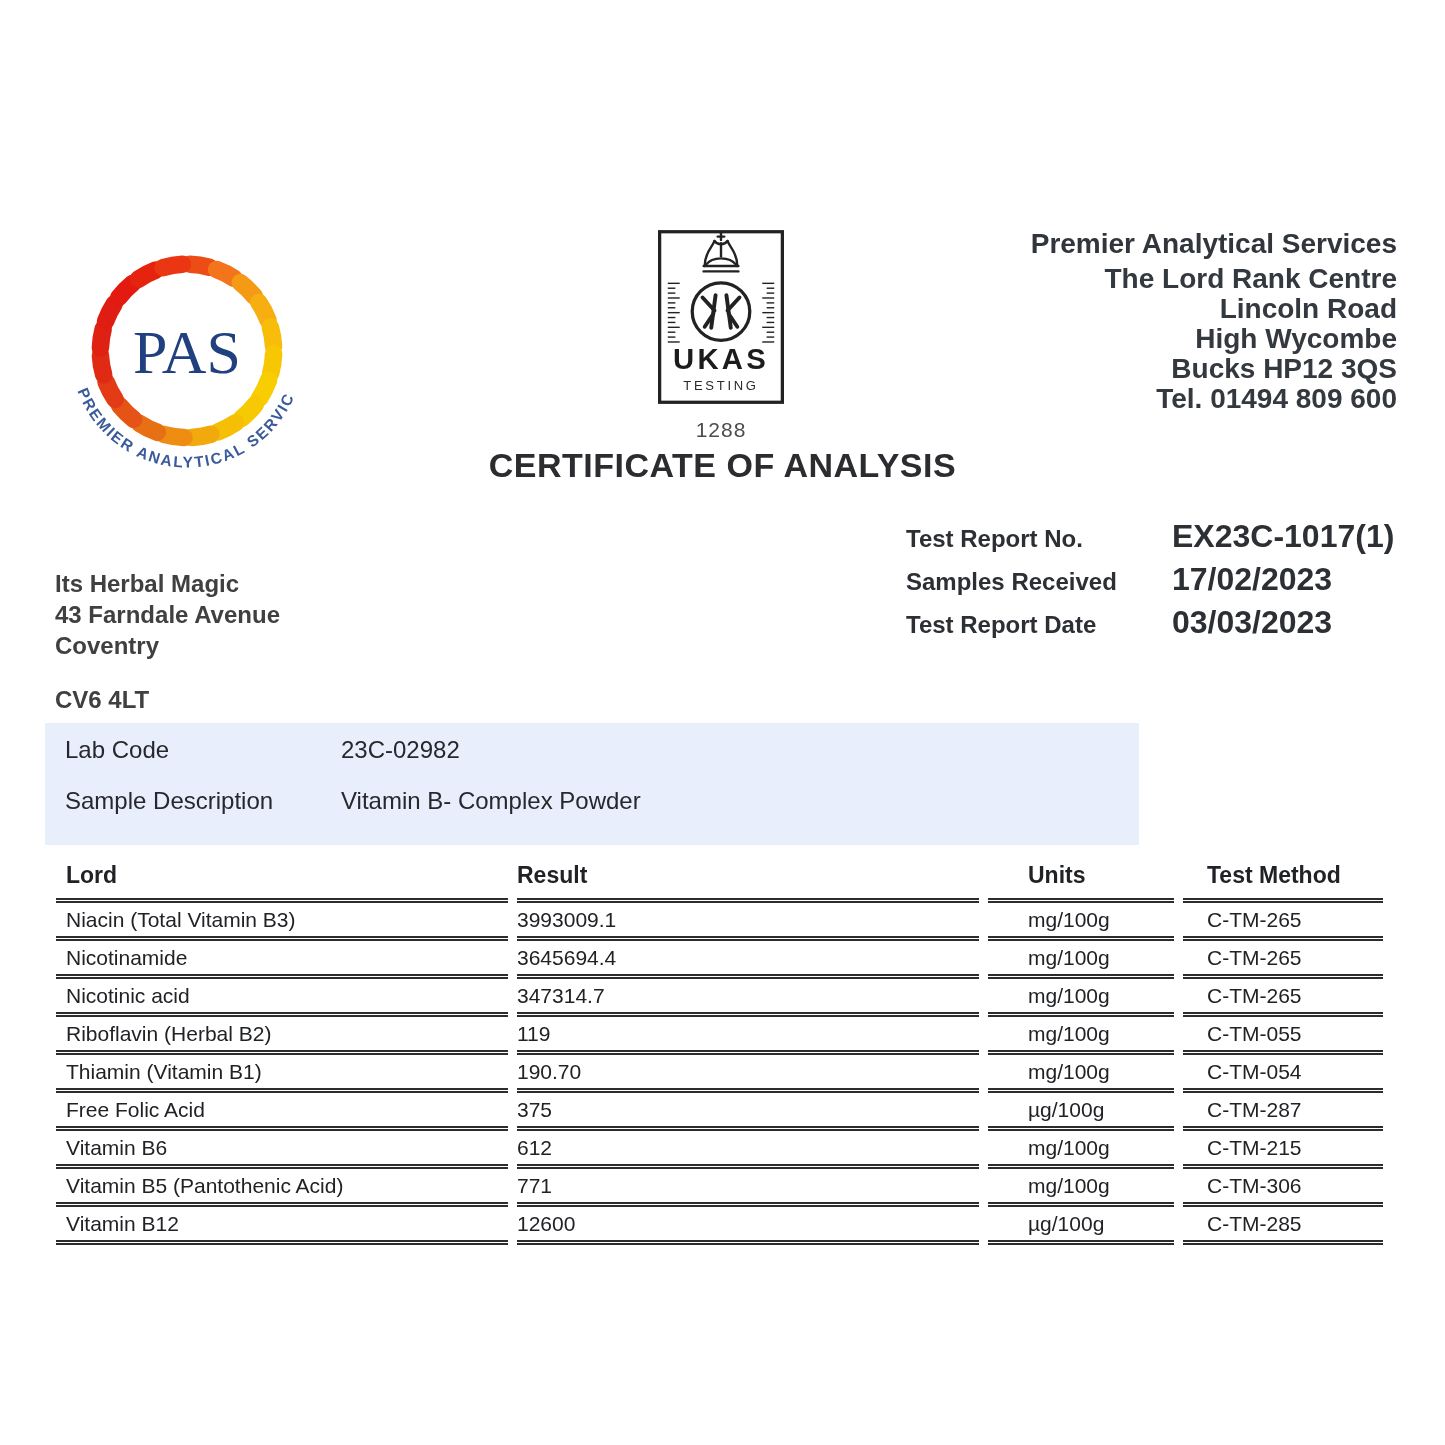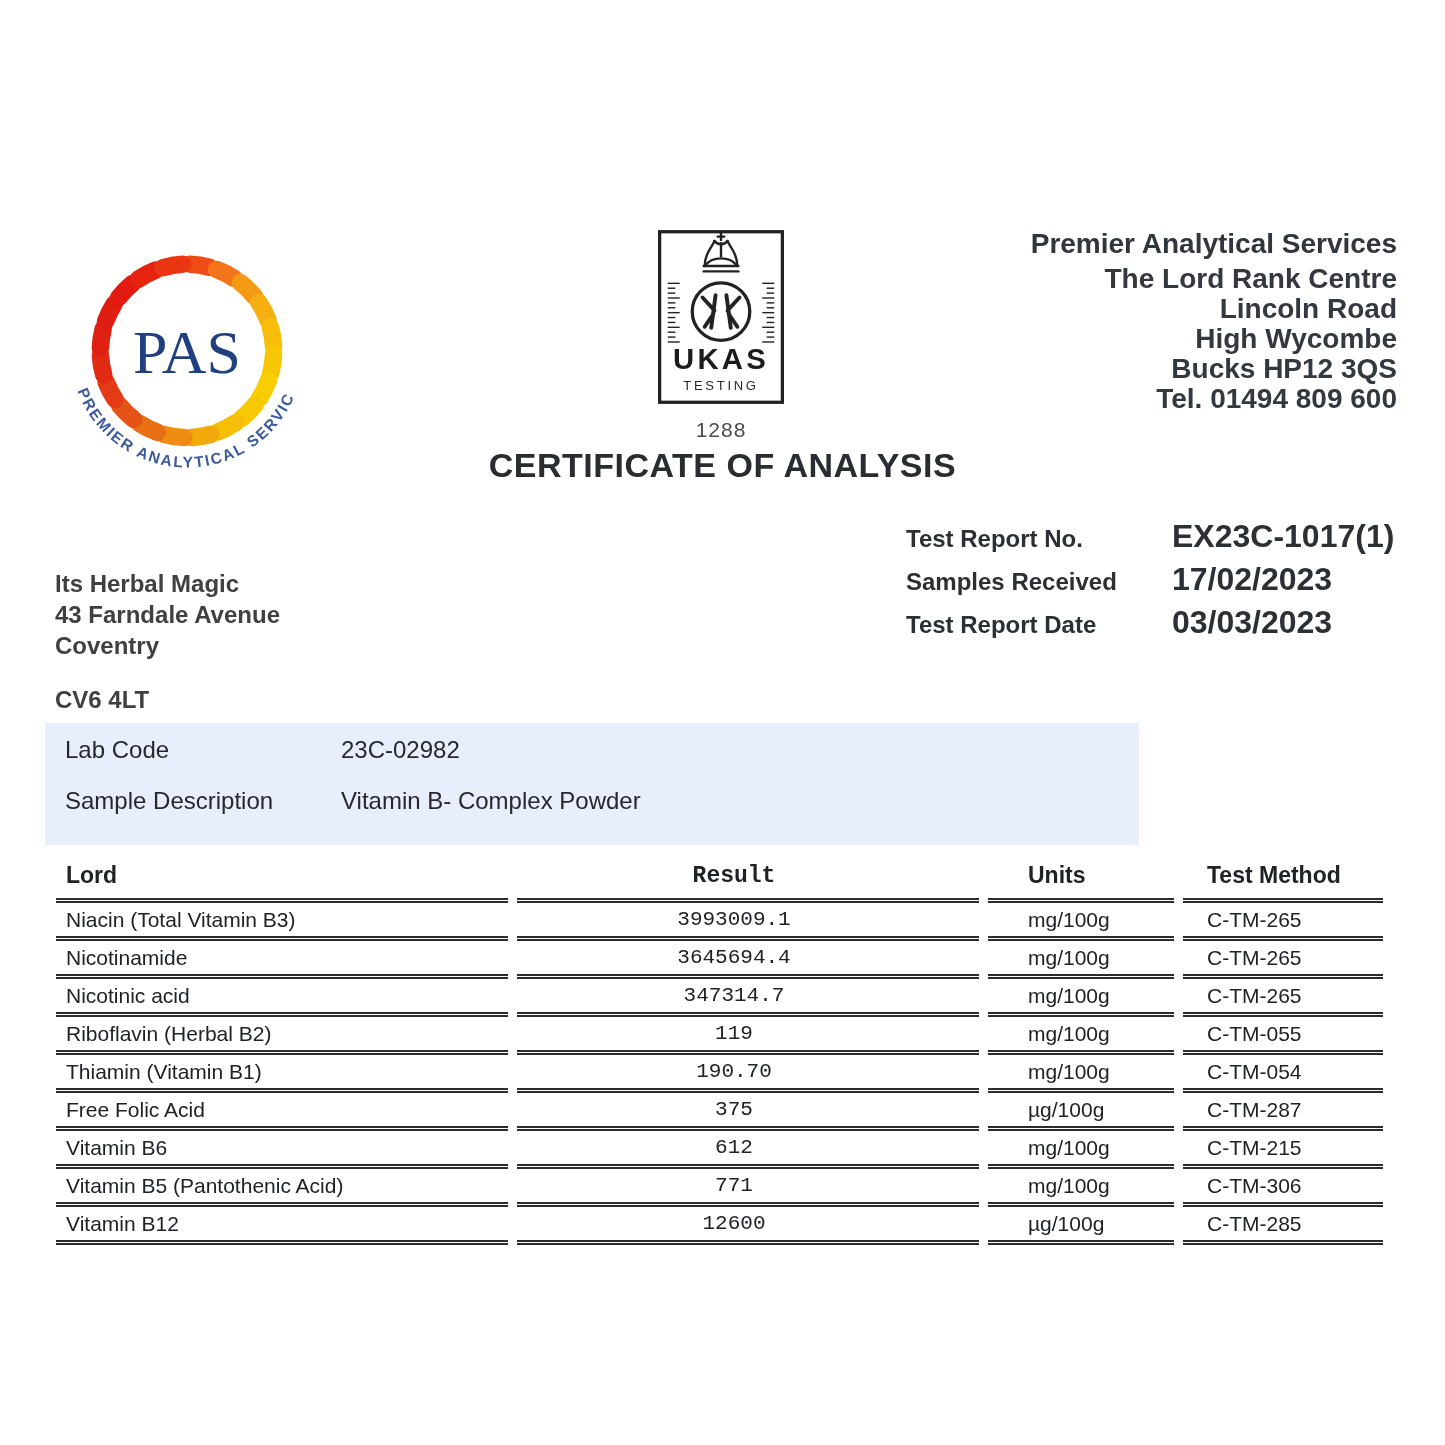--- a/index.html
+++ b/index.html
@@ -41,21 +41,21 @@
   .sample-row.first { padding-top:13px; }
   .sample-row.second { padding-top:23px; }
   .sample-label { width:276px; padding-left:20px; font-size:24px; color:#26282d; }
   .sample-value { font-size:24px; color:#26282d; }
 
   
   .results { position:absolute; left:47px; top:858px; border-collapse:separate; border-spacing:9px 0; table-layout:fixed; }
   .results th, .results td { border-bottom:5px double #2c2c2c; color:#202225; }
   .results th { font-size:23px; font-weight:bold; text-align:left; padding:4px 0 9px 10px; vertical-align:bottom; }
   .results td { font-size:21px; height:33px; padding:0 0 0 10px; vertical-align:middle; }
-  .results th.c-result, .results td.c-result { text-align:center; padding-right:28px; padding-left:0;font-family:Liberation Mono, monospace; }
+  .results th.c-result, .results td.c-result { text-align:left; padding-right:28px; padding-left:0; }
   .results th.c-units,  .results td.c-units  { padding-left:40px; }
   .results th.c-method, .results td.c-method { padding-left:24px; }
 </style>
 </head>
 <body>
 
 <div class="page">
 
   <svg class="pas-logo" viewBox="0 0 250 250">
     <g id="pas-petals">

